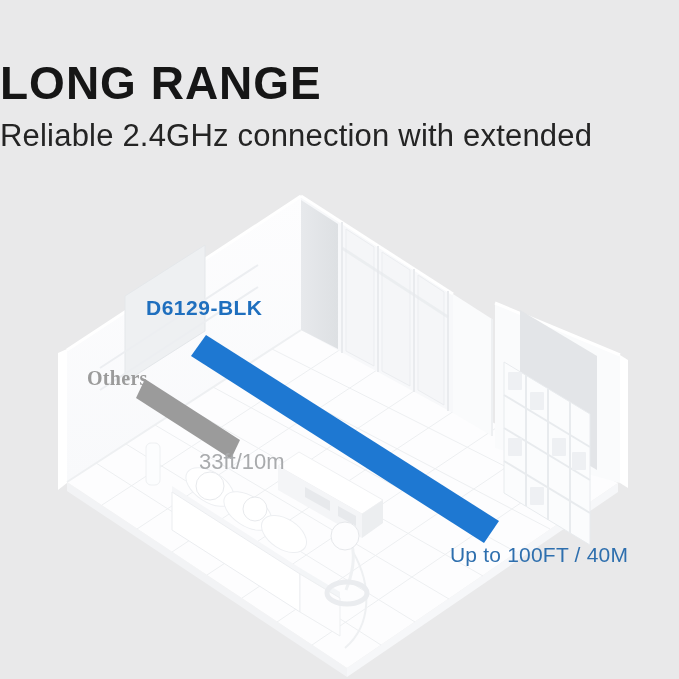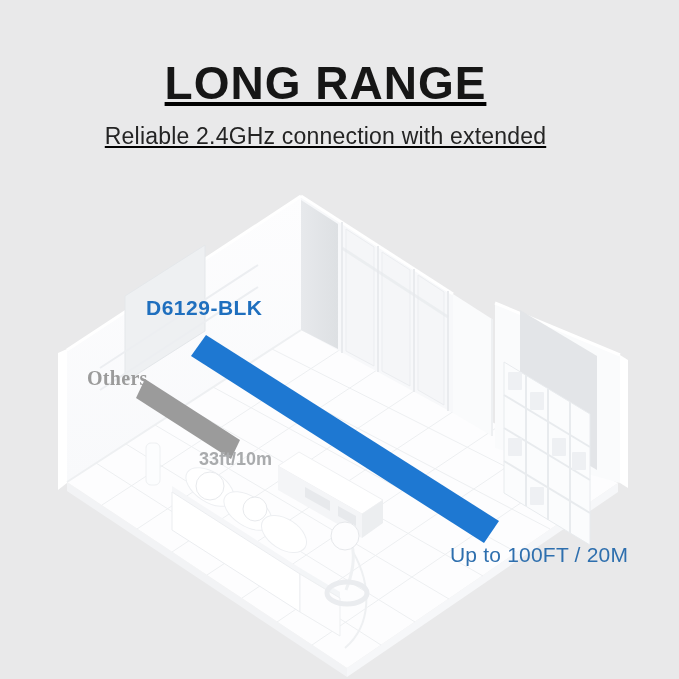--- a/index.html
+++ b/index.html
@@ -12,51 +12,51 @@
   }
   *{margin:0;padding:0;box-sizing:border-box;}
   html,body{background:#fff;}
   .canvas{
     position:relative;
     width:679px;height:679px;
     background:var(--bg);
     overflow:hidden;
     font-family:"Liberation Sans", sans-serif;
   }
-  .header{position:absolute;left:0;top:0;width:651px;text-align:center;text-decoration:underline;}
+  .header{position:absolute;left:0;top:0;width:651px;text-align:left;}
   .title{
     margin-top:56px;
     font-size:46px;
     font-weight:800;
     letter-spacing:1px;
     color:#161616;
   }
   .subtitle{
     margin-top:10px;
-    font-size:23px;
+    font-size:31px;
     line-height:32px;
     color:#242424;
     letter-spacing:.2px;
   }
   .room-svg{position:absolute;left:0;top:0;}
   .diagram-label{position:absolute;white-space:nowrap;}
   .label-product{
     left:146px;top:296px;
     font-size:21px;font-weight:700;letter-spacing:.5px;
     color:var(--label-blue);
   }
   .label-others{
     left:87px;top:367px;
     font-size:20px;font-weight:700;letter-spacing:.3px;
     color:var(--others-gray);
     font-family:Liberation Serif, serif;
   }
   .label-others-range{
     left:199px;top:449px;
-    font-size:18px;font-weight:700;
+    font-size:22px;font-weight:400;
     color:var(--range-gray);
   }
   .label-product-range{
     left:450px;top:543px;
     font-size:21px;font-weight:400;letter-spacing:.2px;
     color:var(--range-blue);
   }
 </style>
 </head>
 <body>
@@ -190,15 +190,15 @@
       <rect x="146" y="443" width="14" height="42" rx="5" fill="#fcfdfe" stroke="#eef0f2"></rect>
     </g>
 
     <polygon points="145,379 240,440 231,459 136,398" fill="var(--others-gray)"></polygon>
     <polygon points="206,335 499,521 484,543 191,356" fill="var(--accent-blue)"></polygon>
   </svg>
 
   <div class="diagram-label label-product">D6129-BLK</div>
   <div class="diagram-label label-others">Others</div>
   <div class="diagram-label label-others-range">33ft/10m</div>
-  <div class="diagram-label label-product-range">Up to 100FT / 20M</div>
+  <div class="diagram-label label-product-range">Up to 100FT / 40M</div>
 
 </div>
 
 </body></html>

